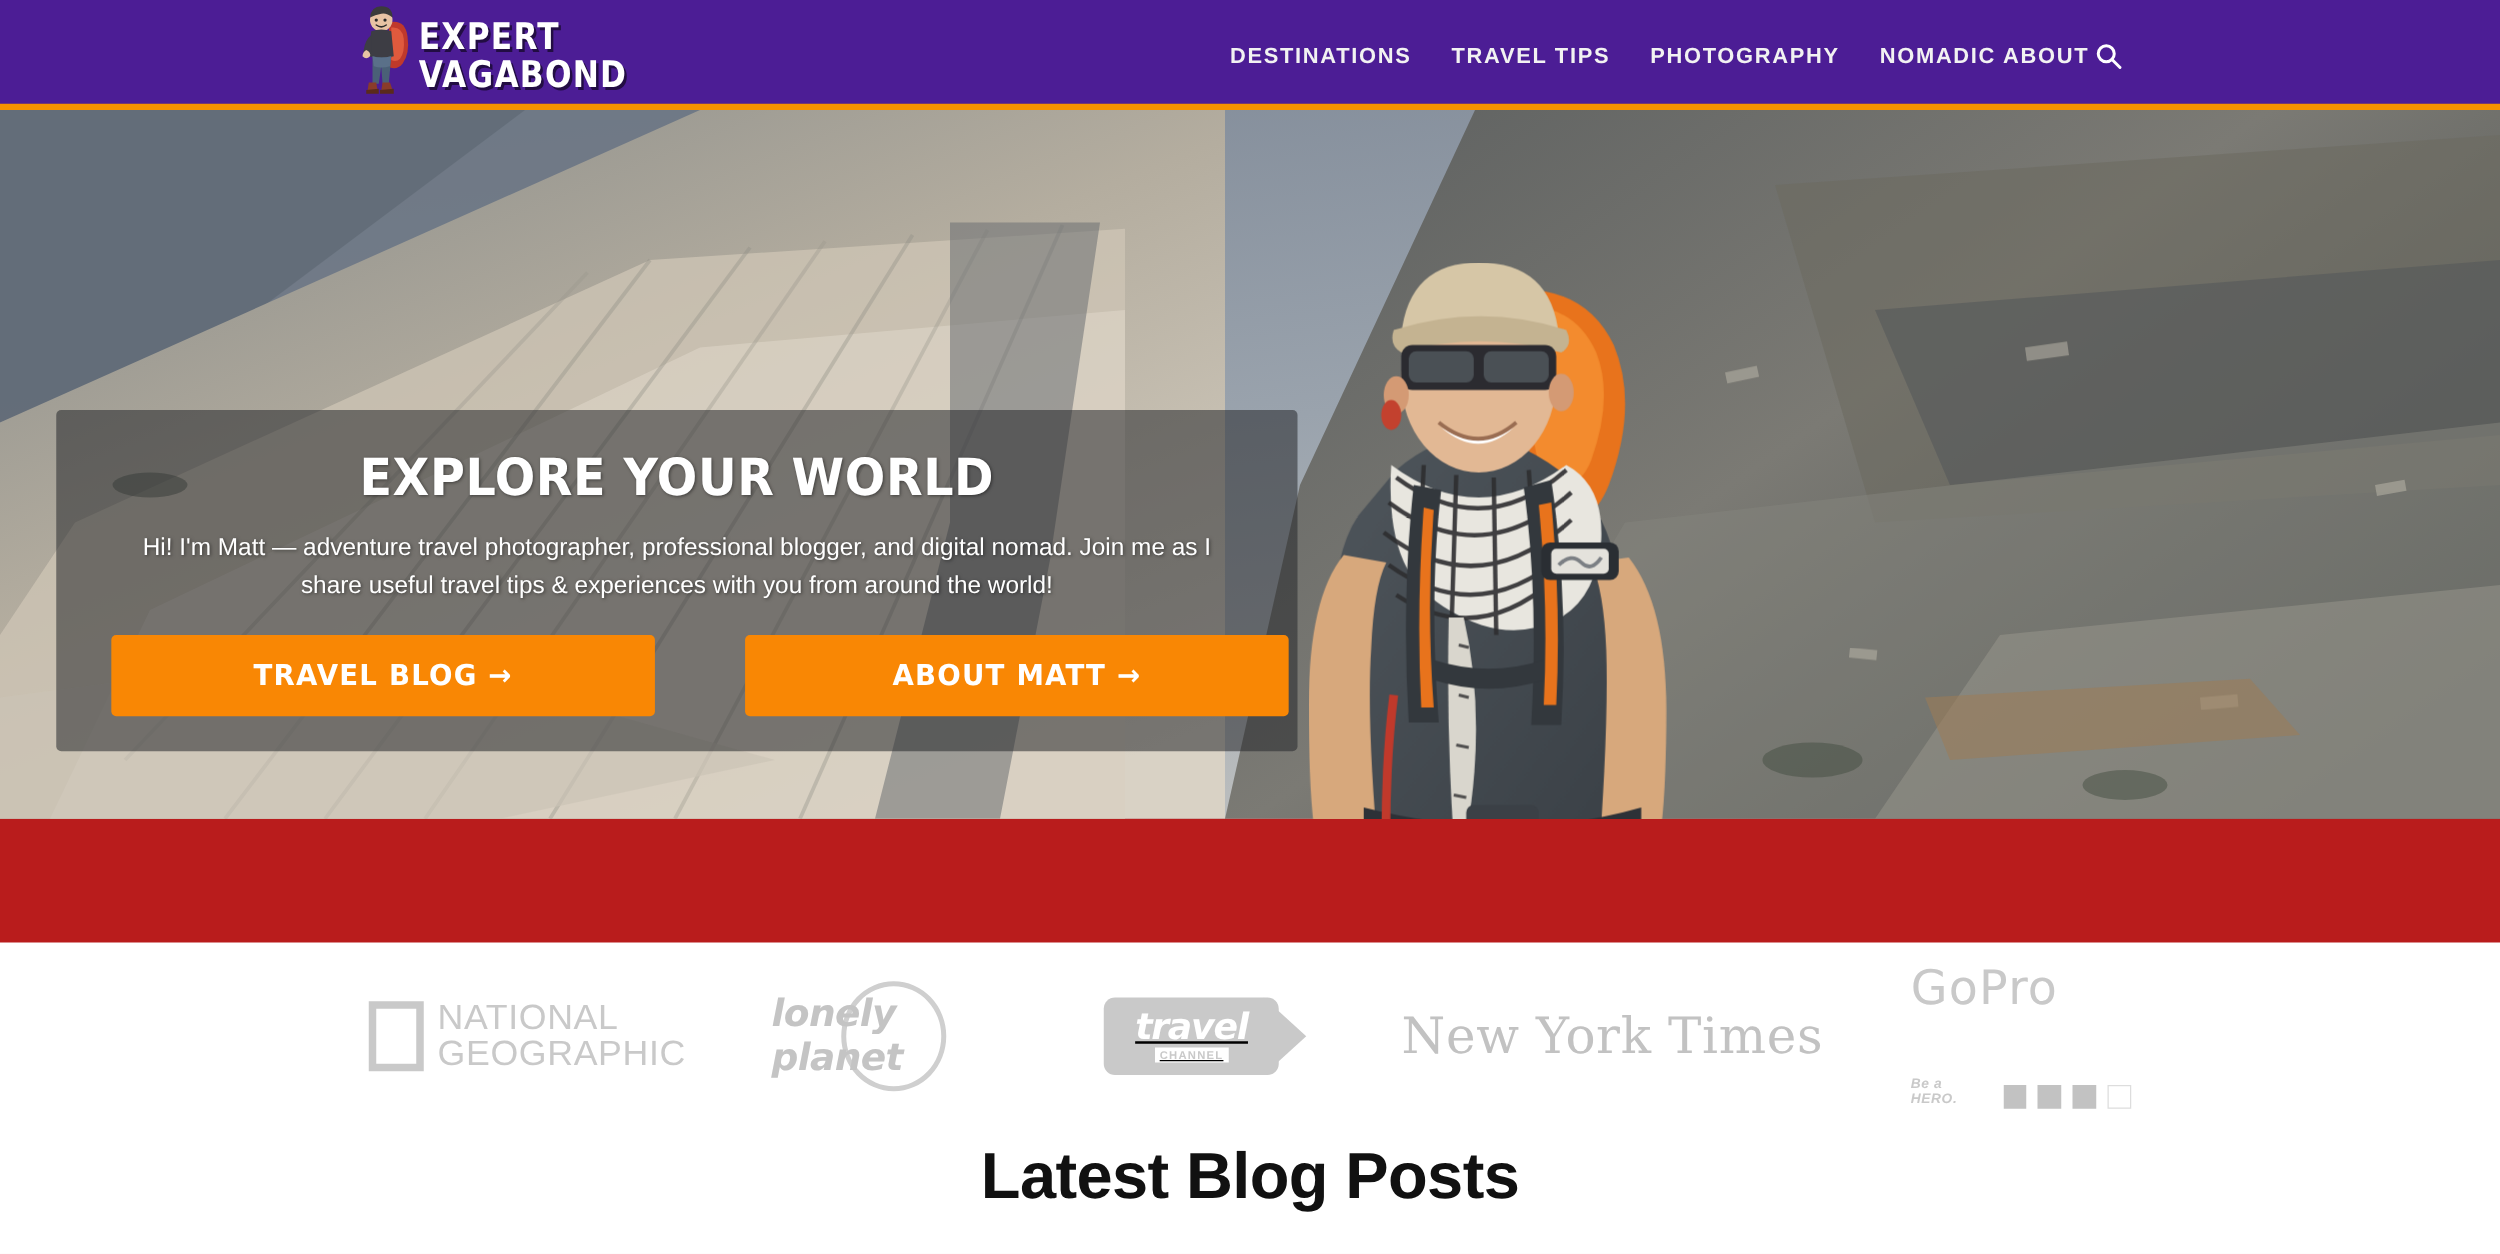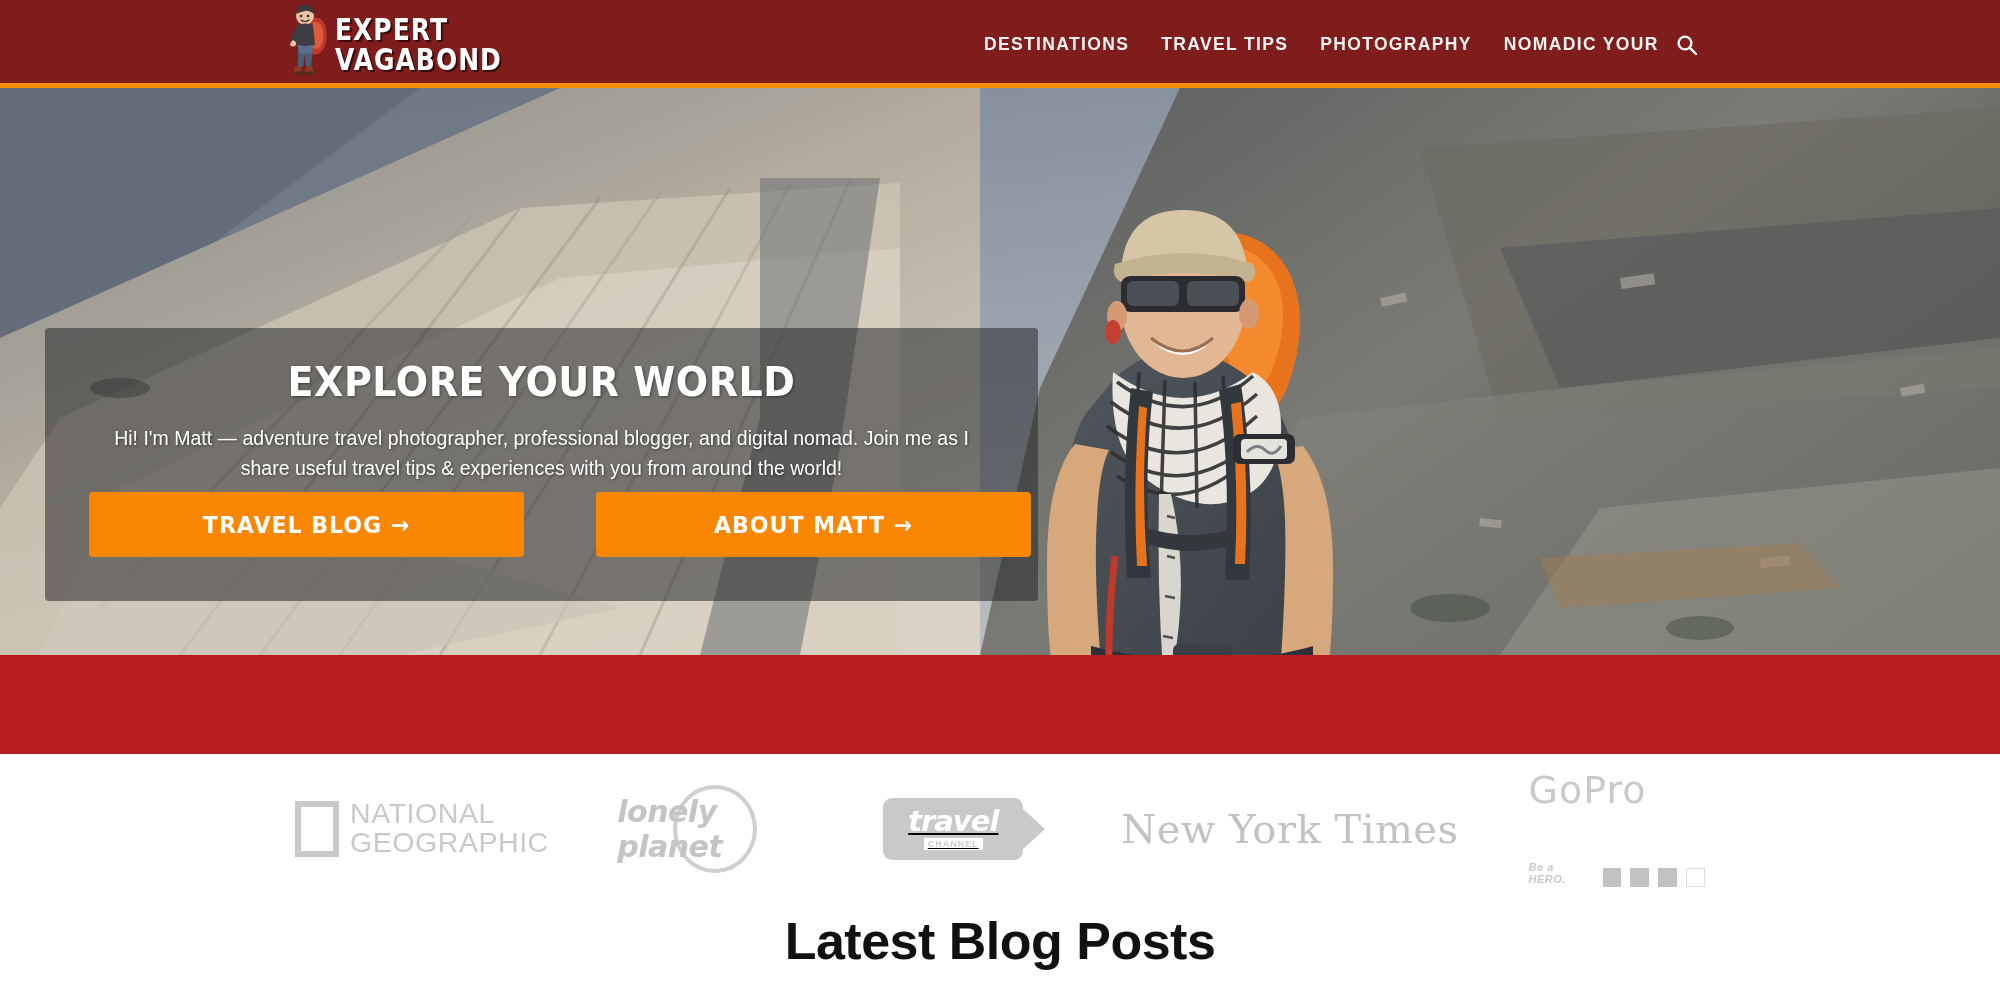--- a/index.html
+++ b/index.html
@@ -10,21 +10,21 @@
     overflow: hidden;
     background: #ffffff;
     font-family: "Liberation Sans", sans-serif;
   }
 
   
   .site-header {
     position: relative;
     width: 2000px;
     height: 88px;
-    background: #7f1d1d;
+    background: #4c1d95;
     display: flex;
     align-items: center;
   }
   .orange-rule {
     position: absolute;
     left: 0; bottom: 0;
     width: 2000px;
     height: 5px;
     background: #F59100;
   }
@@ -124,21 +124,21 @@
     color: #ffffff;
     font-size: 19.5px;
     line-height: 1.55;
     text-align: center;
     text-shadow: 1px 1px 3px rgba(0,0,0,.5);
     padding: 0 7px;
   }
   .hero-btns {
     position: absolute;
     left: 80px;
-    top: 404px;
+    top: 420px;
     display: flex;
     gap: 54px;
   }
   .hero-btn {
     width: 453px;
     height: 65px;
     background: #F98704;
     border: none;
     border-radius: 4px;
     color: #ffffff;
@@ -322,21 +322,21 @@
     <div class="logo-words">
       <div class="logo-line1">EXPERT</div>
       <div class="logo-line2">VAGABOND</div>
     </div>
   </div>
 
   <nav class="main-nav">
     <a class="nav-item" href="#">DESTINATIONS</a>
     <a class="nav-item" href="#">TRAVEL TIPS</a>
     <a class="nav-item" href="#">PHOTOGRAPHY</a>
-    <a class="nav-item" href="#">NOMADIC YOUR</a>
+    <a class="nav-item" href="#">NOMADIC ABOUT</a>
   </nav>
 
   <div class="search-btn">
     <svg width="24" height="24" viewBox="0 0 24 24">
       <circle cx="10" cy="10" r="6.4" fill="none" stroke="#ffffff" stroke-width="2.4"></circle>
       <line x1="14.6" y1="14.6" x2="21" y2="21" stroke="#ffffff" stroke-width="2.4" stroke-linecap="round"></line>
     </svg>
   </div>
 
   <div class="orange-rule"></div>

